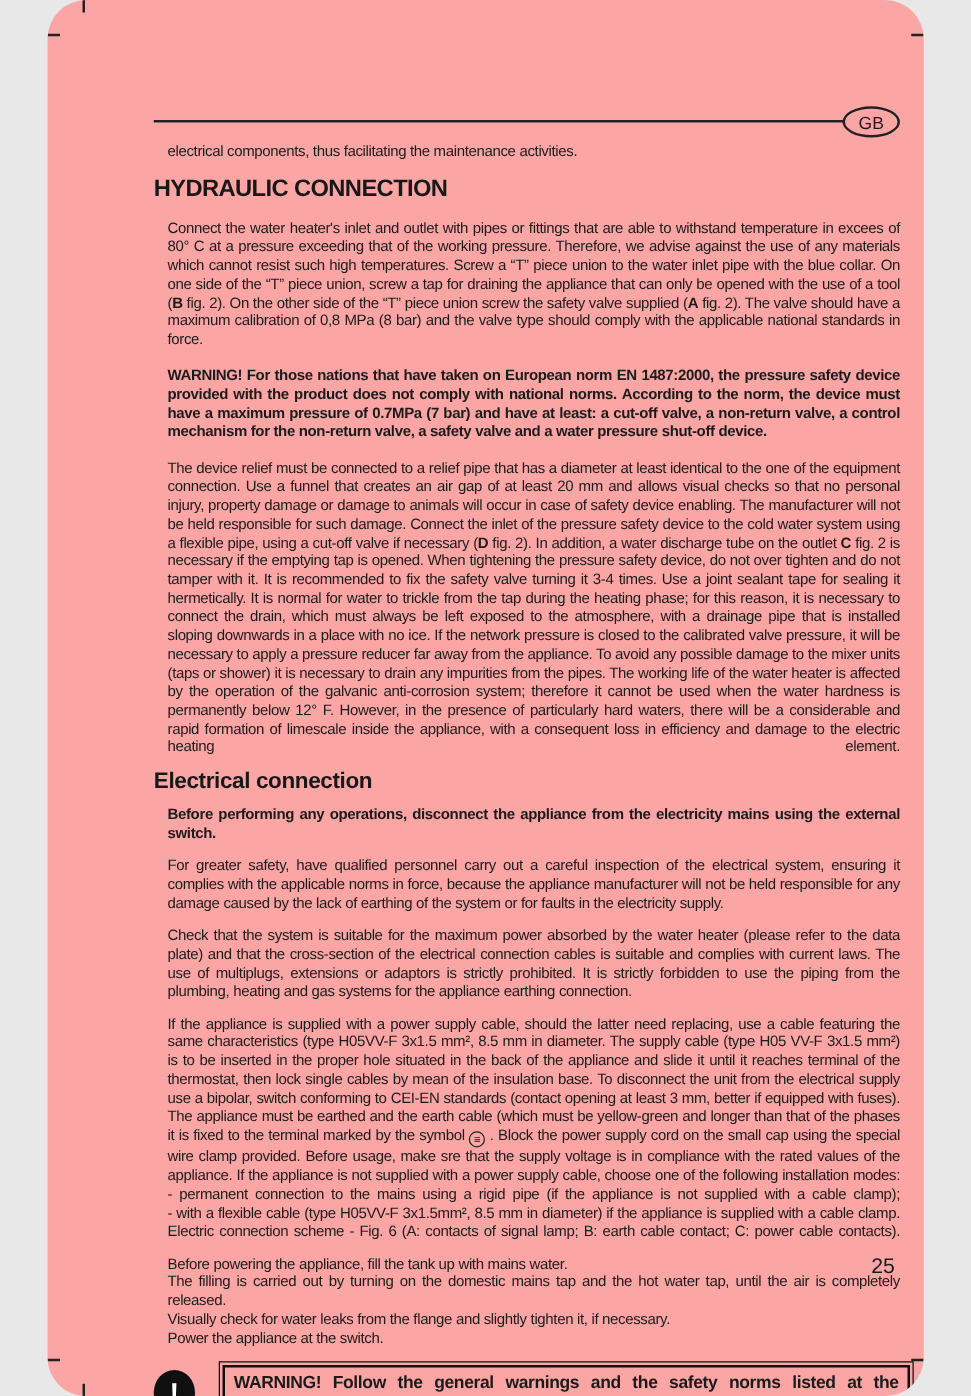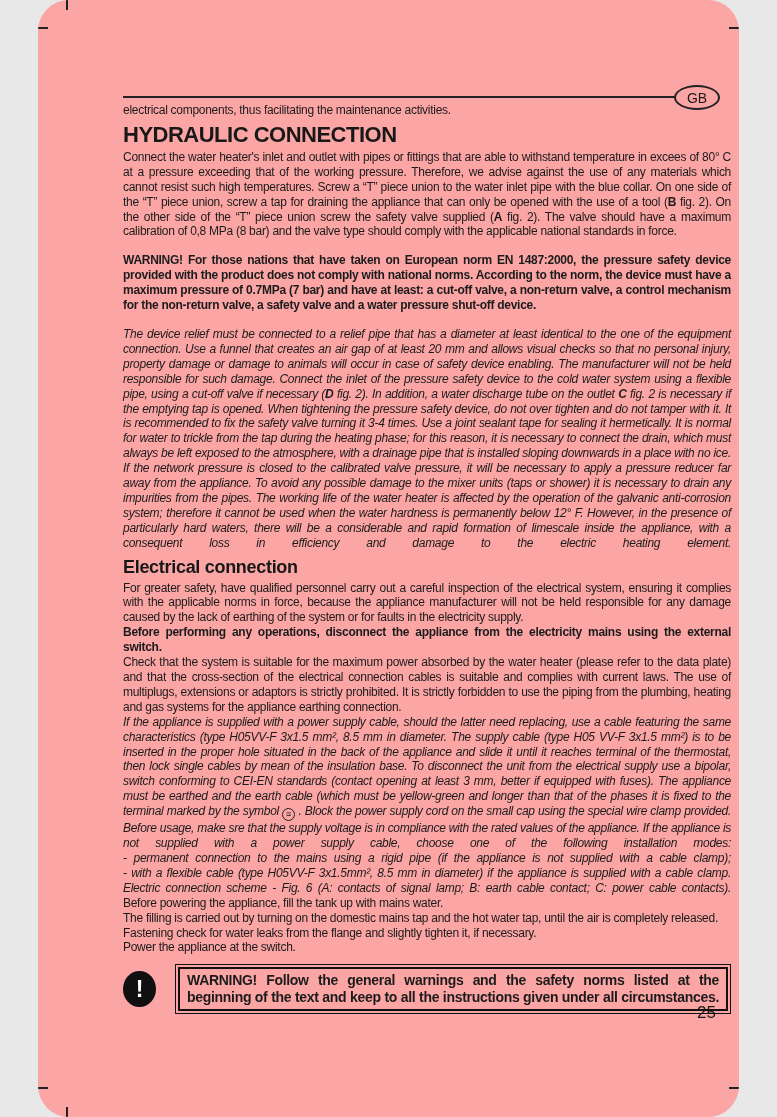--- a/index.html
+++ b/index.html
@@ -23,29 +23,29 @@
   .gb-badge {
     position:absolute; left:636px; top:85px; width:42px; height:21px;
     border:2px solid #222; border-radius:50%;
     display:flex; align-items:center; justify-content:center;
     font-size:14px; color:#1b1b1b;
   }
 
   .content { position:absolute; left:85px; top:103px; width:608px; }
 
   .body {
-    margin:0; font-size:12px; line-height:14.9px; letter-spacing:-0.28px;
+    margin:11px; font-size:12px; line-height:14.9px; letter-spacing:-0.28px;
     text-align:justify;
   }
   .bold { font-weight:bold; }
   .gap { margin-top:14px; }
-  .last-just { text-align-last:justify;font-style:italic; }
+  .last-just { text-align-last:justify; }
 
   h1 {
-    margin:5px 0 3px; font-size:22px; line-height:24px;
+    margin:5px 0 3px; font-size:19px; line-height:24px;
     font-weight:bold; letter-spacing:-0.5px; color:#181818;
   }
   h2 {
     margin:8px 0 5px; font-size:18px; line-height:17px;
     font-weight:bold; letter-spacing:-0.3px; color:#181818;
   }
   h2.tight { margin:2px 0 2px; }
 
   .earth-sym {
     display:inline-flex; width:13px; height:13px; box-sizing:border-box;
@@ -98,30 +98,30 @@
     <h1>HYDRAULIC CONNECTION</h1>
 
     <p class="body"><span>Connect the water heater's inlet and outlet with pipes or fittings that are able to withstand temperature in excees of 80° C at a pressure exceeding that of the working pressure. Therefore, we advise against the use of any materials which cannot resist such high temperatures. Screw a “T” piece union to the water inlet pipe with the blue collar. On one side of the “T” piece union, screw a tap for draining the appliance that can only be opened with the use of a tool (</span><span style="font-weight: bold;">B</span><span> fig. 2). On the other side of the “T” piece union screw the safety valve supplied (</span><span style="font-weight: bold;">A</span><span> fig. 2). The valve should have a maximum calibration of 0,8 MPa (8 bar) and the valve type should comply with the applicable national standards in force.</span></p>
 
     <p class="body bold gap">WARNING! For those nations that have taken on European norm EN 1487:2000, the pressure safety device provided with the product does not comply with national norms. According to the norm, the device must have a maximum pressure of 0.7MPa (7 bar) and have at least: a cut-off valve, a non-return valve, a control mechanism for the non-return valve, a safety valve and a water pressure shut-off device.</p>
 
     <p class="body gap last-just"><span>The device relief must be connected to a relief pipe that has a diameter at least identical to the one of the equipment connection. Use a funnel that creates an air gap of at least 20 mm and allows visual checks so that no personal injury, property damage or damage to animals will occur in case of safety device enabling. The manufacturer will not be held responsible for such damage. Connect the inlet of the pressure safety device to the cold water system using a flexible pipe, using a cut-off valve if necessary (</span><span style="font-weight: bold;">D</span><span> fig. 2). In addition, a water discharge tube on the outlet </span><span style="font-weight: bold;">C</span><span> fig. 2 is necessary if the emptying tap is opened. When tightening the pressure safety device, do not over tighten and do not tamper with it. It is recommended to fix the safety valve turning it 3-4 times. Use a joint sealant tape for sealing it hermetically. It is normal for water to trickle from the tap during the heating phase; for this reason, it is necessary to connect the drain, which must always be left exposed to the atmosphere, with a drainage pipe that is installed sloping downwards in a place with no ice. If the network pressure is closed to the calibrated valve pressure, it will be necessary to apply a pressure reducer far away from the appliance. To avoid any possible damage to the mixer units (taps or shower) it is necessary to drain any impurities from the pipes. The working life of the water heater is affected by the operation of the galvanic anti-corrosion system; therefore it cannot be used when the water hardness is permanently below 12° F. However, in the presence of particularly hard waters, there will be a considerable and rapid formation of limescale inside the appliance, with a consequent loss in efficiency and damage to the electric heating element.</span></p>
 
     <h2>Electrical connection</h2>
 
+    <p class="body bold">Before performing any operations, disconnect the appliance from the electricity mains using the external switch.</p>
     <p class="body">For greater safety, have qualified personnel carry out a careful inspection of the electrical system, ensuring it complies with the applicable norms in force, because the appliance manufacturer will not be held responsible for any damage caused by the lack of earthing of the system or for faults in the electricity supply.</p>
-    <p class="body bold">Before performing any operations, disconnect the appliance from the electricity mains using the external switch.</p>
     <p class="body">Check that the system is suitable for the maximum power absorbed by the water heater (please refer to the data plate) and that the cross-section of the electrical connection cables is suitable and complies with current laws. The use of multiplugs, extensions or adaptors is strictly prohibited. It is strictly forbidden to use the piping from the plumbing, heating and gas systems for the appliance earthing connection.</p>
     <p class="body last-just"><span>If the appliance is supplied with a power supply cable, should the latter need replacing, use a cable featuring the same characteristics (type H05VV-F 3x1.5 mm², 8.5 mm in diameter. The supply cable (type H05 VV-F 3x1.5 mm²) is to be inserted in the proper hole situated in the back of the appliance and slide it until it reaches terminal of the thermostat, then lock single cables by mean of the insulation base. To disconnect the unit from the electrical supply use a bipolar, switch conforming to CEI-EN standards (contact opening at least 3 mm, better if equipped with fuses). The appliance must be earthed and the earth cable (which must be yellow-green and longer than that of the phases it is fixed to the terminal marked by the symbol </span><span class="earth-sym">≡</span><span> . Block the power supply cord on the small cap using the special wire clamp provided. Before usage, make sre that the supply voltage is in compliance with the rated values of the appliance. If the appliance is not supplied with a power supply cable, choose one of the following installation modes:</span><br><span>- permanent connection to the mains using a rigid pipe (if the appliance is not supplied with a cable clamp);</span><br><span>- with a flexible cable (type H05VV-F 3x1.5mm², 8.5 mm in diameter) if the appliance is supplied with a cable clamp.</span><br><span>Electric connection scheme - Fig. 6 (A: contacts of signal lamp; B: earth cable contact; C: power cable contacts).</span></p>
 
 
     <p class="body">
       <span>Before powering the appliance, fill the tank up with mains water.</span><br>
       <span>The filling is carried out by turning on the domestic mains tap and the hot water tap, until the air is completely released.</span><br>
-      <span>Fastening check for water leaks from the flange and slightly tighten it, if necessary.</span><br>
+      <span>Visually check for water leaks from the flange and slightly tighten it, if necessary.</span><br>
       <span>Power the appliance at the switch.</span>
     </p>
 
 
     <div class="warn-row">
       <div class="warn-icon">
         <span>!</span>
       </div>
       <div class="warn-box">
         <div class="warn-box-inner">WARNING! Follow the general warnings and the safety norms listed at the beginning of the text and keep to all the instructions given under all circumstances.</div>

